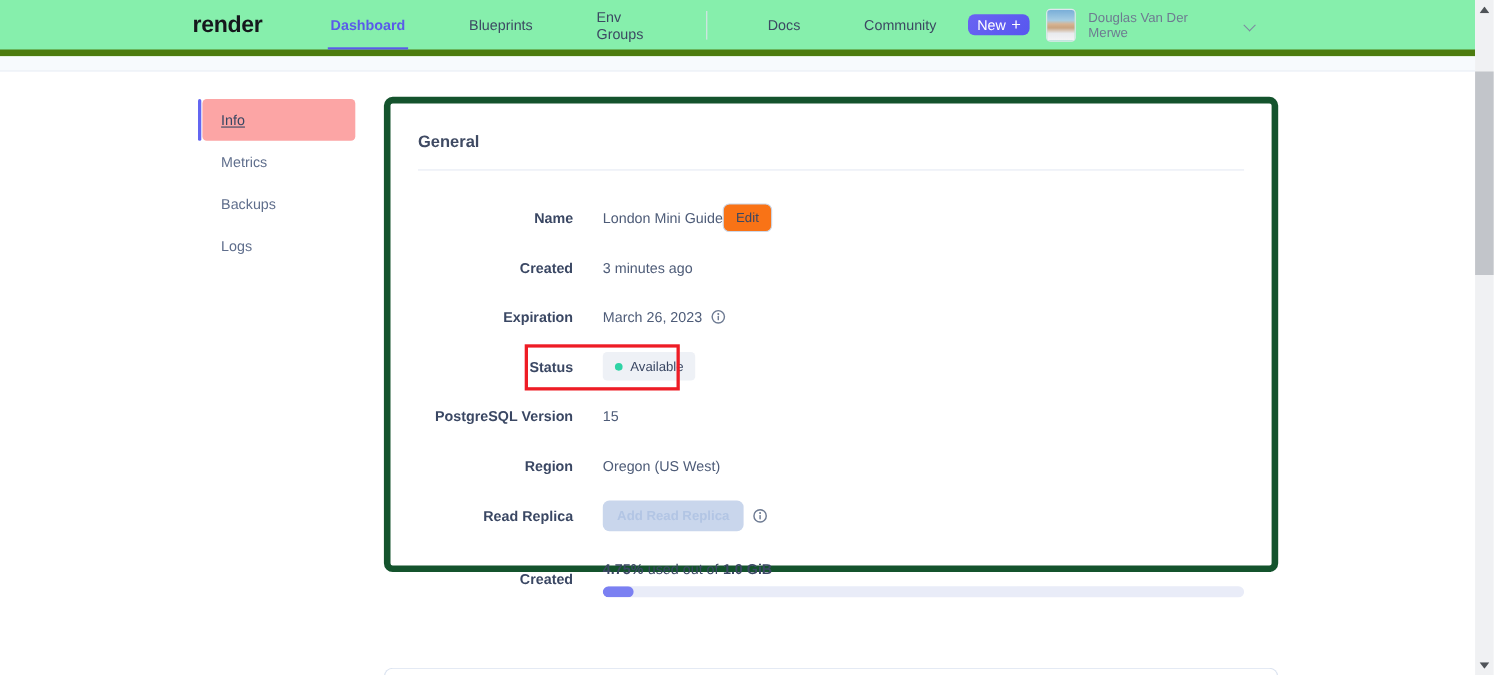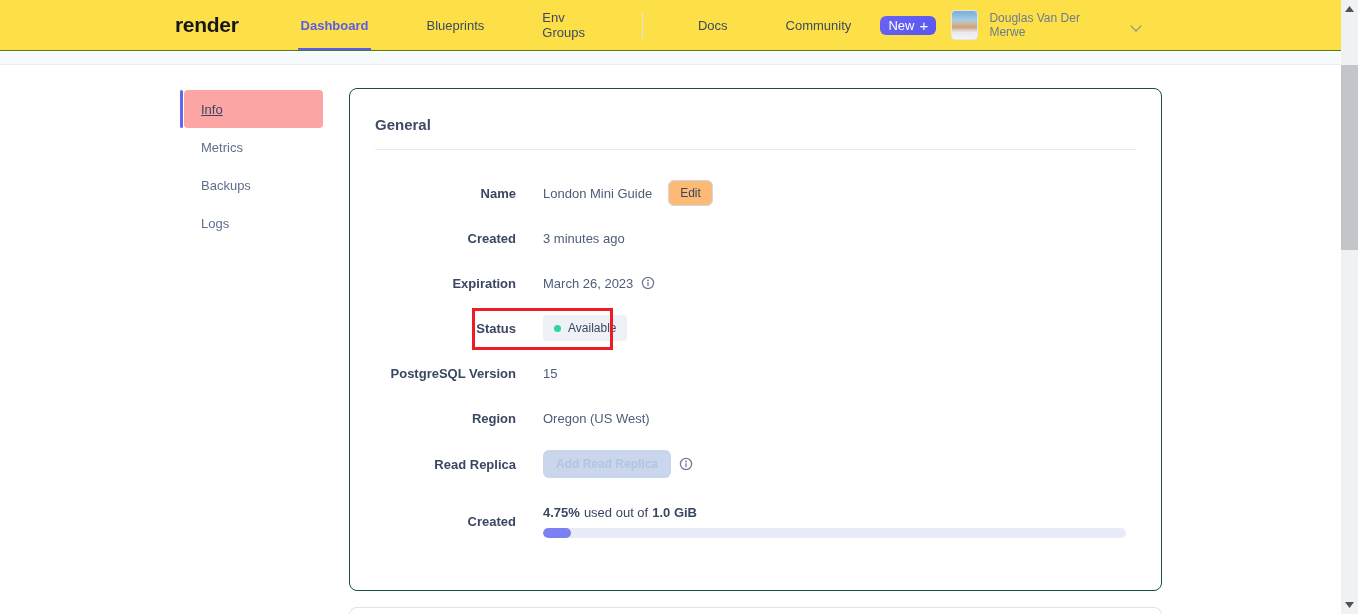--- a/index.html
+++ b/index.html
@@ -6,21 +6,21 @@
   html,body { margin:0; padding:0; }
   body {
     width:1358px; height:614px; position:relative; overflow:hidden;
     background:#ffffff; font-family:"Liberation Sans", sans-serif;
     -webkit-font-smoothing:antialiased;
   }
 
   
   .header {
     position:absolute; top:0; left:0; right:17px; height:51px;
-    background:#fde047; border-bottom:1px solid #4d7c0f;
+    background:#86efac; border-bottom:6px solid #4d7c0f;
     display:flex; align-items:stretch; z-index:6;
   }
   .logo {
     margin-left:175px; align-self:center;
     font-size:21px; font-weight:bold; color:#15171c; letter-spacing:-0.3px;
   }
   .nav { display:flex; align-items:stretch; margin-left:59px;gap:26px; }
   .nav-item {
     display:flex; align-items:center; padding:0 3px; margin-right:26px;
     font-size:13px; color:#3c4962; cursor:pointer;
@@ -64,33 +64,33 @@
     padding-left:17px; font-size:13px; color:#5f6e8c; border-radius:4px; cursor:pointer;
   }
   .side-item.active { background:#fca5a5; color:#3a4763;text-decoration:underline; }
   .side-item.active::before {
     content:""; position:absolute; left:-4px; top:0; bottom:0; width:3px;
     background:#6366f1; border-radius:2px;
   }
 
   
   .card {
-    position:absolute; left:349px; top:88px; width:813px; height:503px;
-    background:#fff; border:1px solid #14532d; border-radius:8px;
+    position:absolute; left:349px; top:88px; width:813px; height:432px;
+    background:#fff; border:6px solid #14532d; border-radius:8px;
   }
   .card-title { margin:27px 0 0 25px; font-size:15px; font-weight:bold; color:#3f4a63; }
   .card-divider { border:none; border-top:1px solid #e5eaf3; margin:16px 25px 0 25px; }
 
   .rows { margin-top:30px; }
   .row { display:flex; align-items:center; min-height:26px; margin-bottom:19px; padding-left:25px; }
   .row-label { width:141px; text-align:right; font-size:13px; font-weight:bold; color:#3a4763; flex:none; }
   .row-value { margin-left:27px; font-size:13px; color:#4e5c78; display:flex; align-items:center; }
 
   .edit-btn {
-    margin-left:16px; padding:5px 11px; background:#fdba74; cursor:pointer;
+    margin-left:0; padding:5px 11px; background:#f97316; cursor:pointer;
     border:1px solid #ccd7e8; border-radius:6px; font-size:12px; color:#3a4763; font-family:inherit;
   }
   .info-icon { margin-left:8px; display:inline-flex; cursor:pointer; }
 
   .status-badge {
     display:inline-flex; align-items:center; gap:7px;
     background:#eef1f6; border-radius:4px; padding:6px 11px;
     font-size:12px; color:#3a4763;
   }
   .status-dot { width:7px; height:7px; border-radius:50%; background:#2ed3a5; }

